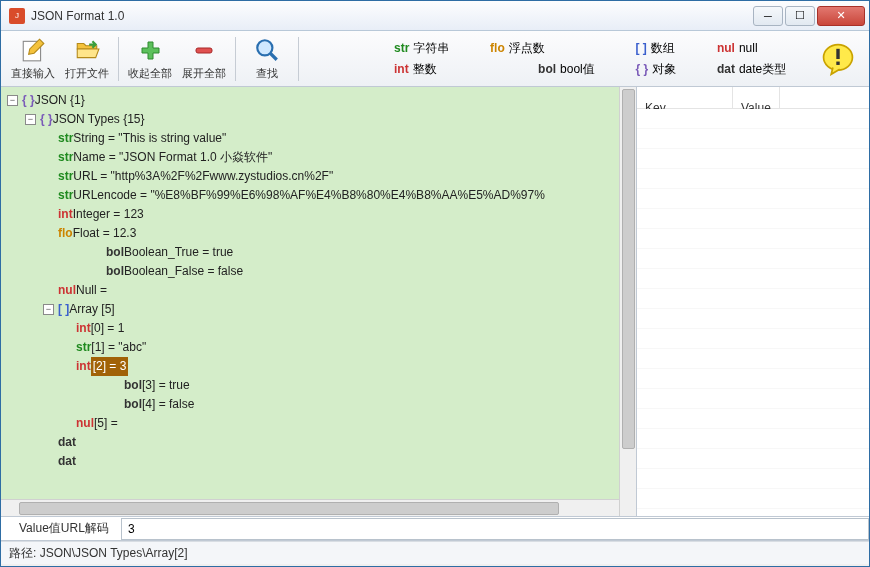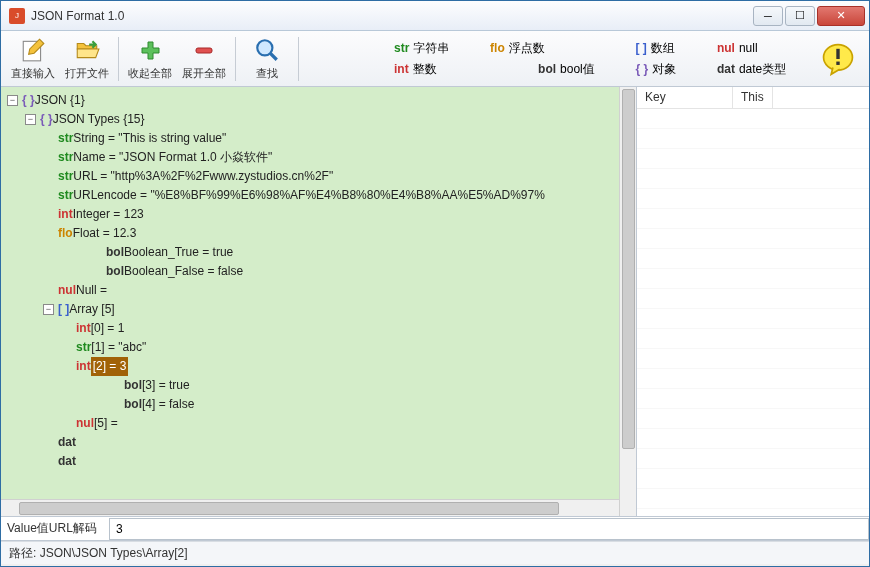--- a/index.html
+++ b/index.html
@@ -31,25 +31,25 @@
 .spacer { display:inline-block; }
 .node-text { color: #222; }
 .selected { background: #a16207; color: #fff; padding: 0 2px; }
 .hscroll { height: 17px; background: #f0f0f0; border-top: 1px solid #d0d0d0; position: relative; margin: 0 17px 0 0;}
 .hscroll-thumb { position: absolute; left: 18px; top: 2px; height: 13px; width: 540px; background: #cdcdcd; border: 1px solid #b0b0b0; border-radius: 2px; }
 .vscroll { position: absolute; right: 0; top: 0; bottom: 0; width: 17px; background: #f0f0f0; border-left: 1px solid #d0d0d0; }
 .vscroll-thumb { position: absolute; left: 2px; top: 2px; width: 13px; height: 360px; background: #cdcdcd; border: 1px solid #b0b0b0; border-radius: 2px; }
 
 .kv-panel { width: 232px; background: #fff; display: flex; flex-direction: column; }
 .kv-head { display: flex; height: 22px; border-bottom: 1px solid #e4e4e4; font-size: 12px; color: #333; }
-.kv-head > div { padding: 3px 8px; border-right: 1px solid #e4e4e4; }
+.kv-head > div { padding: 14px 8px; border-right: 1px solid #e4e4e4; }
 .kv-head > div:first-child { width: 96px; }
 .kv-body { flex: 1; background: repeating-linear-gradient(#fff 0, #fff 19px, #f7f7f7 19px, #f7f7f7 20px); }
 
-.valuebar { height: 24px; display: flex; align-items: center; border-bottom: 1px solid #c0c9d4; background: #fff; font-size: 12px; }
+.valuebar { height: 24px; display: flex; align-items: center; border-bottom: 1px solid #c0c9d4; background: #fff; font-size: 12px; padding-left: 12px; }
 .valuebar-label { padding: 0 6px; width: 108px; color: #333; }
 .valuebar-input { flex: 1; height: 22px; border: 1px solid #b8c2cc; padding: 0 6px; font-size: 12px; background:#fff; }
 
 .statusbar { height: 23px; background: #f4f6f9; font-size: 12px; padding: 3px 8px; color: #333; border-top: 1px solid #d8dde3;}
 </style>
 </head>
 <body>
 
 <div class="titlebar">
   <div class="titlebar-icon">J</div>
@@ -280,21 +280,21 @@
     <div class="hscroll">
         <div class="hscroll-thumb"></div>
       </div>
     <div class="vscroll">
         <div class="vscroll-thumb"></div>
       </div>
   </div>
   <div class="kv-panel">
     <div class="kv-head">
       <div>Key</div>
-      <div>This</div>
+      <div>Value</div>
     </div>
     <div class="kv-body"></div>
   </div>
 </div>
 
 <div class="valuebar">
   <div class="valuebar-label">Value值URL解码</div>
   <input class="valuebar-input" value="3" style="">
 </div>
 

